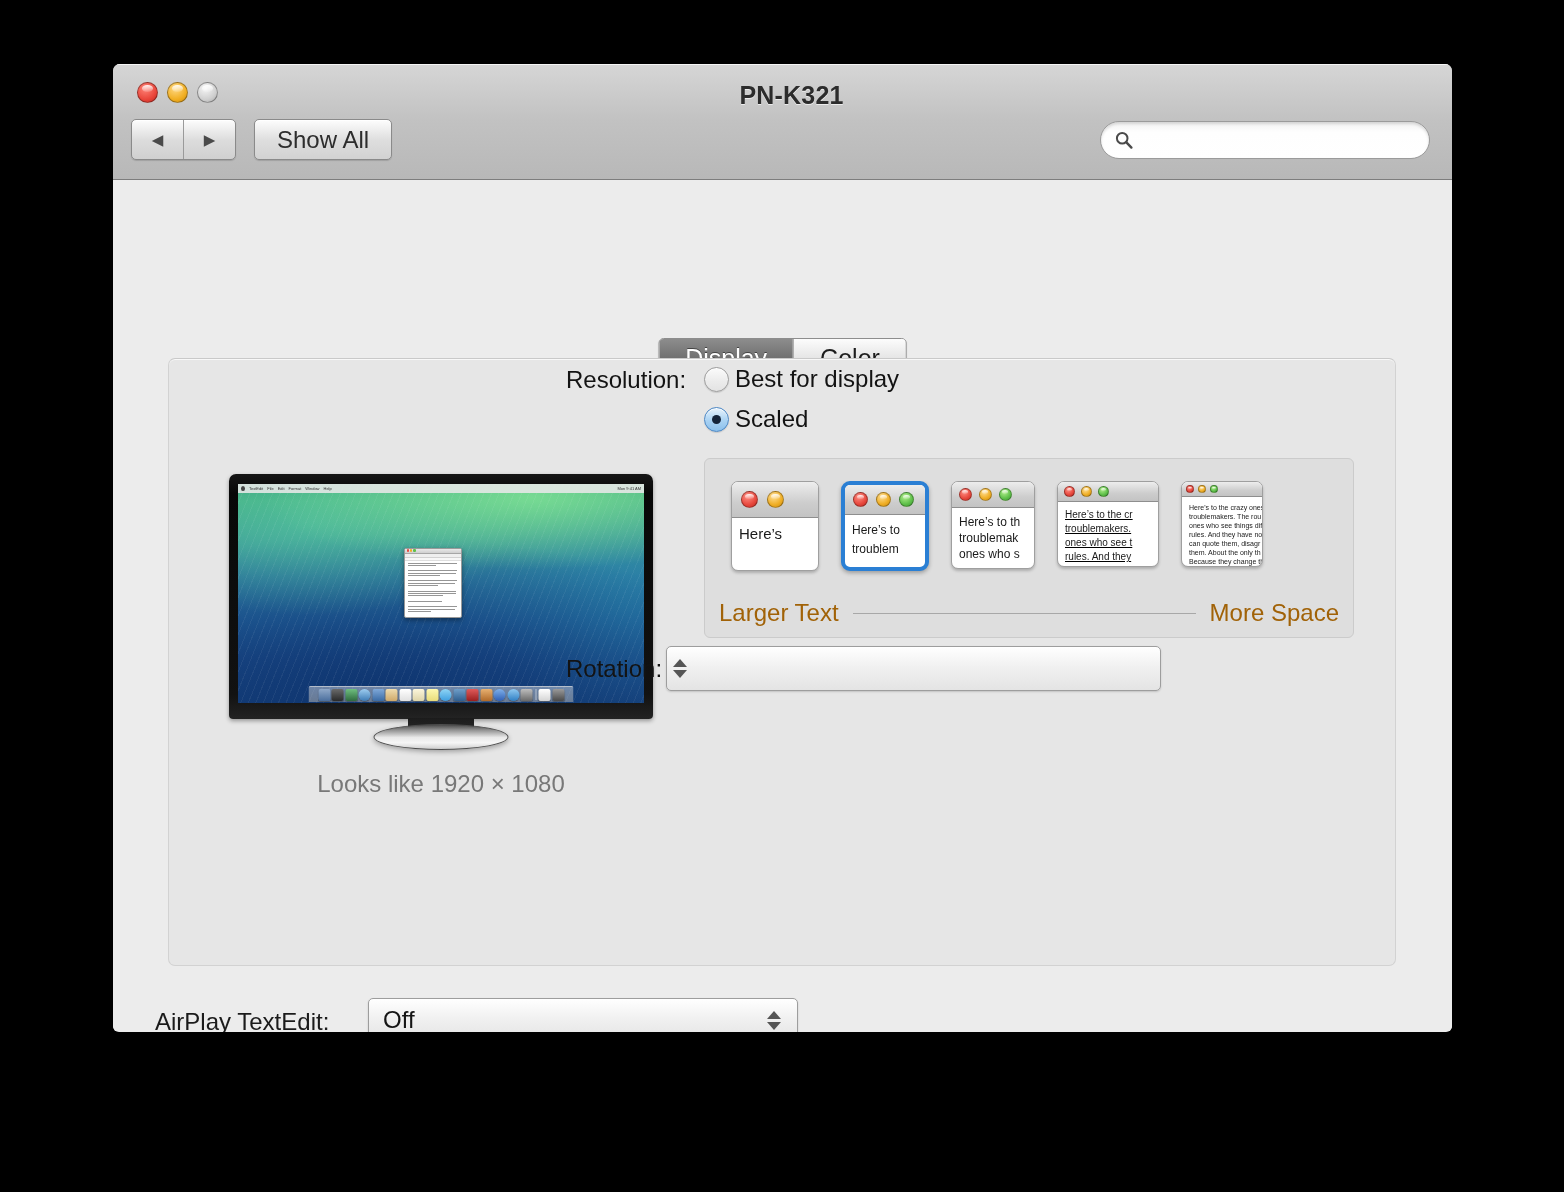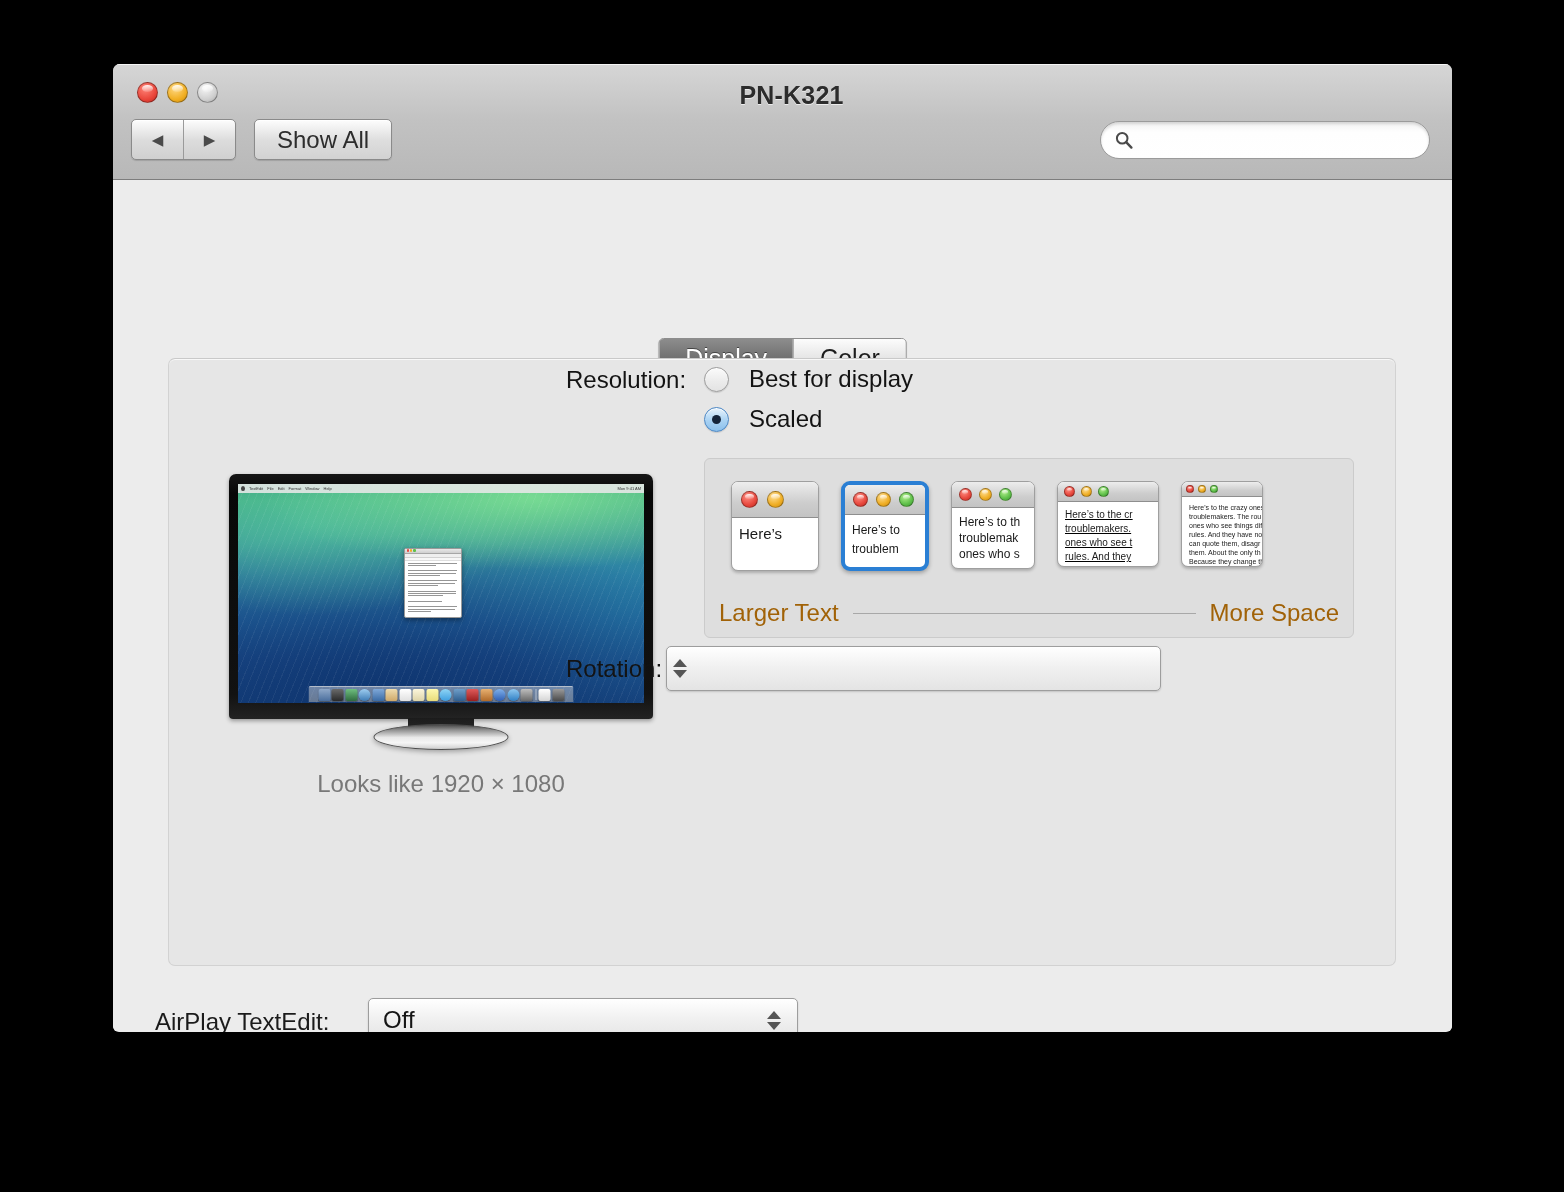--- a/index.html
+++ b/index.html
@@ -216,21 +216,21 @@
     position: absolute; left: 0; width: 424px; top: 296px;
     text-align: center; font-size: 24px; color: #787878;
   }
   .row-res1 { position: absolute; left: 535px; top: 6px; width: 660px; }
   .row-res2 { position: absolute; left: 535px; top: 46px; width: 660px; }
   .res-title {
     position: absolute; left: 397px; top: 7px;
     font-size: 24px; color: #131313;
   }
 
-  .radio-row { display: flex; align-items: center; gap: 20px; }
+  .radio-row { display: flex; align-items: center; gap: 6px; }
   .radio {
     width: 25px; height: 25px; border-radius: 50%; flex: none;
     border: 1px solid #9c9c9c;
     background: linear-gradient(to bottom, #fbfbfb, #ececec 55%, #e3e3e3);
     box-shadow: 0 1px 1px rgba(0,0,0,.12), inset 0 1px 0 rgba(255,255,255,.9);
     position: relative;
   }
   .radio.on {
     border-color: #4a86c4;
     background: linear-gradient(to bottom, #e9f4fd, #a9d2f3 55%, #8bc0ec);

